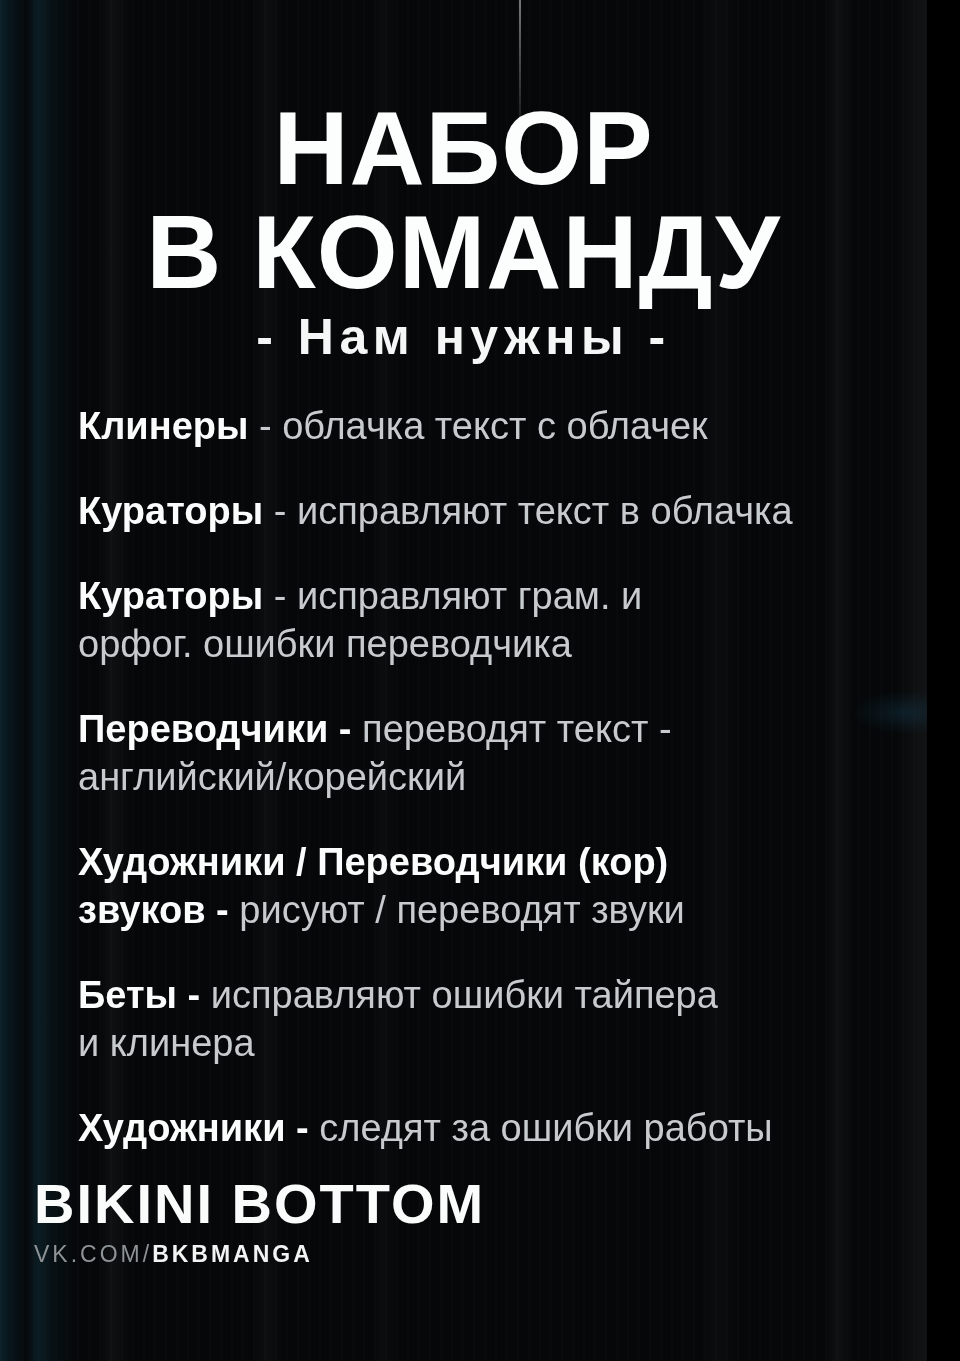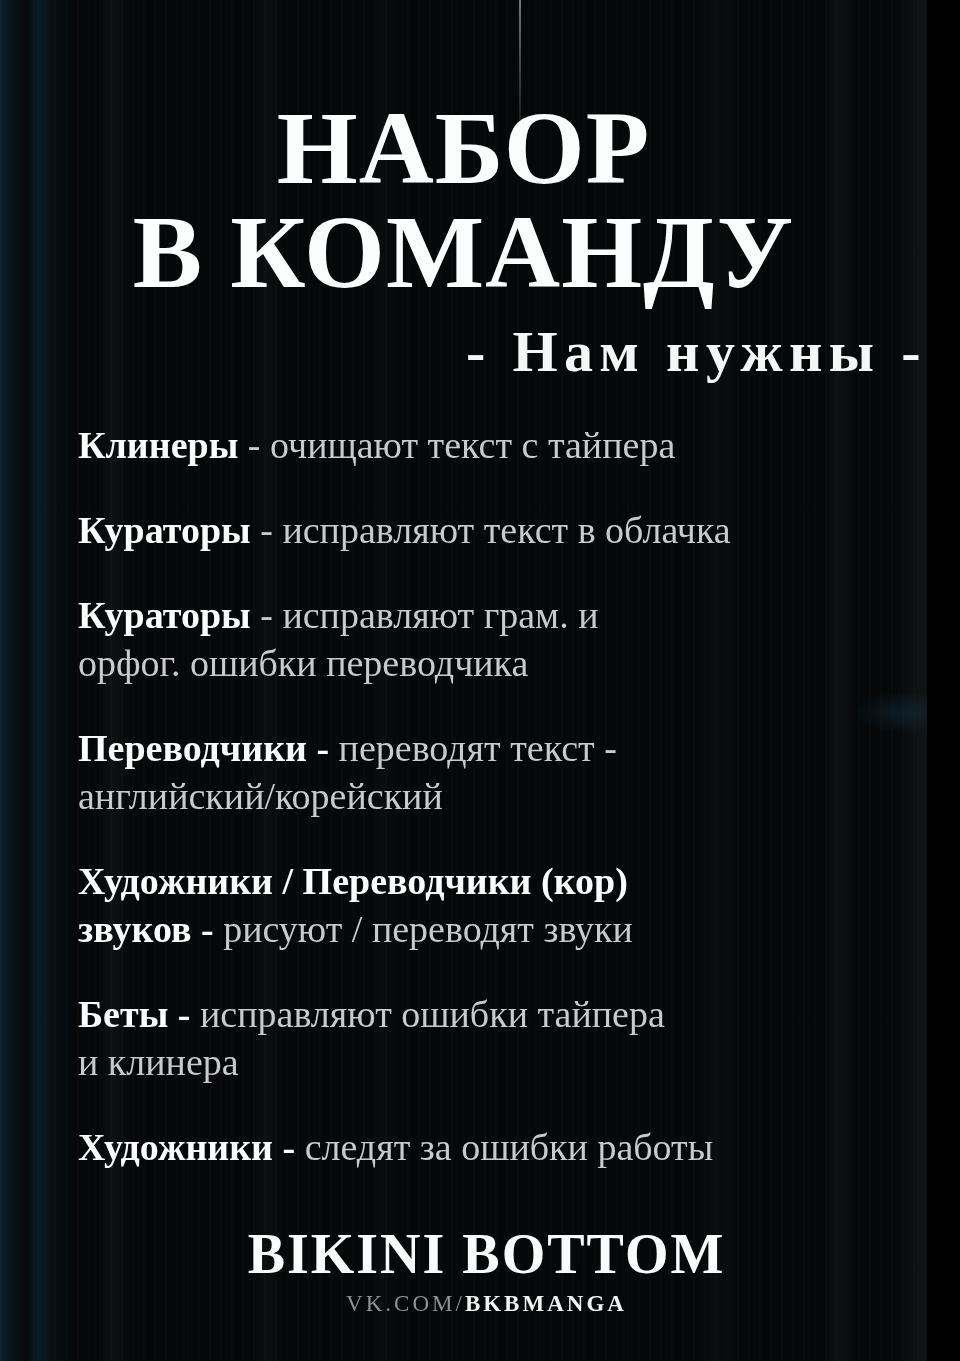--- a/index.html
+++ b/index.html
@@ -6,21 +6,21 @@
     margin: 0;
     padding: 0;
     background: #000;
   }
   .poster {
     position: relative;
     width: 927px;
     height: 1361px;
     overflow: hidden;
     box-sizing: border-box;
-    font-family: Liberation Serif, serif;
+    font-family: Liberation Sans, sans-serif;
     background-color: #050708;
     background-image:
       
       linear-gradient(90deg, rgba(18,58,74,0.50) 0px, rgba(16,52,66,0.28) 12px, rgba(8,24,32,0.10) 26px, rgba(20,64,82,0.38) 38px, rgba(18,60,78,0.16) 54px, rgba(0,0,0,0) 78px),
       
       linear-gradient(90deg, rgba(0,0,0,0) 100px, rgba(185,195,200,0.05) 112px, rgba(0,0,0,0) 132px),
       linear-gradient(90deg, rgba(0,0,0,0) 252px, rgba(185,195,200,0.04) 266px, rgba(0,0,0,0) 284px),
       linear-gradient(90deg, rgba(0,0,0,0) 372px, rgba(185,195,200,0.03) 382px, rgba(0,0,0,0) 398px),
       linear-gradient(90deg, rgba(0,0,0,0) 700px, rgba(185,195,200,0.03) 716px, rgba(0,0,0,0) 740px),
       linear-gradient(90deg, rgba(0,0,0,0) 824px, rgba(185,195,200,0.05) 838px, rgba(0,0,0,0) 854px),
@@ -50,26 +50,25 @@
   }
   .title {
     margin: 0;
     color: #fcfdfd;
     font-size: 104px;
     font-weight: 700;
     line-height: 1.0;
     letter-spacing: 1px;
   }
   .subtitle {
-    margin-top: 14px;
+    margin-top: 4px;
     color: #f5f6f6;
-    font-size: 58px;
+    font-size: 50px;
     font-weight: 700;
     letter-spacing: 0.11em;
-    text-align: right;
   }
   .roles {
     padding: 36px 60px 0 78px;
   }
   .role {
     margin-bottom: 37px;
     font-size: 38px;
     line-height: 48px;
     white-space: pre-wrap;
   }
@@ -78,23 +77,22 @@
     font-weight: 700;
   }
   .role .r {
     color: #c7cbcd;
     font-weight: 400;
   }
   .footer {
     position: absolute;
     left: 0;
     right: 0;
-    top: 1226px;
-    text-align: center;
-    padding-left: 46px;
+    top: 1176px;
+    padding-left: 34px;
   }
   .team-name {
     color: #fafbfb;
     font-size: 56px;
     font-weight: 700;
     letter-spacing: 2px;
     line-height: 1.0;
   }
   .vk-line {
     margin-top: 9px;
@@ -117,21 +115,21 @@
 <div class="poster">
   <div class="scratch-top"></div>
   <div class="glow-right"></div>
 
   <div class="header">
     <h1 class="title"><span>НАБОР</span><br><span>В КОМАНДУ</span></h1>
     <div class="subtitle">- Нам нужны -</div>
   </div>
 
   <div class="roles">
-      <div class="role"><span class="b">Клинеры</span><span class="r"> - очищают текст с тайпера</span></div>
+      <div class="role"><span class="b">Клинеры</span><span class="r"> - облачка текст с облачек</span></div>
       <div class="role"><span class="b">Кураторы</span><span class="r"> - исправляют текст в облачка</span></div>
       <div class="role"><span class="b">Кураторы</span><span class="r"> - исправляют грам. и
 орфог. ошибки переводчика</span></div>
       <div class="role"><span class="b">Переводчики - </span><span class="r">переводят текст -
 английский/корейский</span></div>
       <div class="role"><span class="b">Художники / Переводчики (кор)
 звуков - </span><span class="r">рисуют / переводят звуки</span></div>
       <div class="role"><span class="b">Беты - </span><span class="r">исправляют ошибки тайпера
 и клинера</span></div>
       <div class="role"><span class="b">Художники - </span><span class="r">следят за ошибки работы</span></div>

